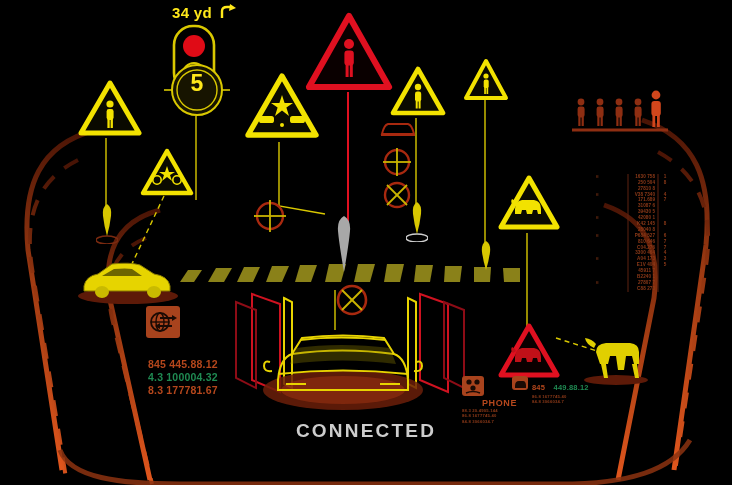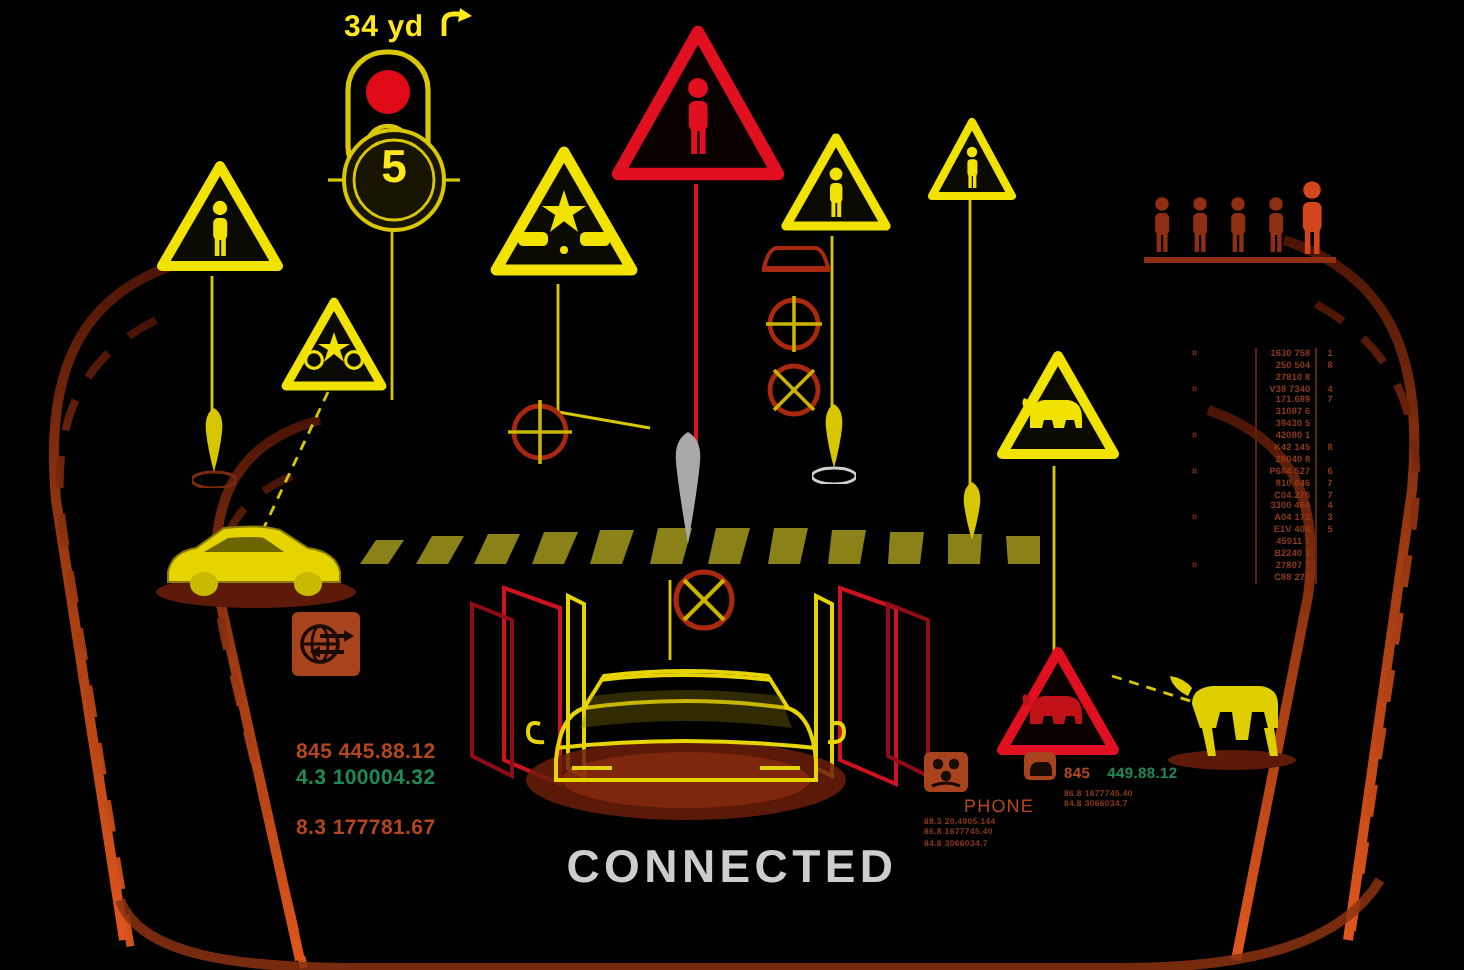--- a/index.html
+++ b/index.html
@@ -4,25 +4,25 @@
 <style>
   html,body{margin:0;padding:0;background:#000;}
   body{width:732px;height:485px;overflow:hidden;
        font-family:"Liberation Sans",sans-serif;}
   #stage{position:relative;width:732px;height:485px;background:#000;overflow:hidden;}
   .abs{position:absolute;}
   .nosel{user-select:none;}
 
   
   .lbl-dist{font-size:15px;font-weight:bold;color:#ffe81a;letter-spacing:.3px;}
-  .connected{font-size:23px;font-weight:bold;color:#cdcdcd;letter-spacing:2.2px;}
+  .connected{font-size:19px;font-weight:bold;color:#cdcdcd;letter-spacing:2.2px;}
   .readout{font-size:10.5px;font-weight:bold;line-height:13px;letter-spacing:.2px;}
-  .r-orange{color:#b5471c;margin-top:12px;}
+  .r-orange{color:#b5471c;}
   .r-green{color:#1f8a52;}
-  .phone-title{font-size:9px;font-weight:normal;color:#b5471c;letter-spacing:.6px;padding-left:20px;}
+  .phone-title{font-size:9px;font-weight:bold;color:#b5471c;letter-spacing:.6px;padding-left:20px;}
   .micro{font-size:4.2px;font-weight:bold;color:#8e3a18;line-height:5.4px;letter-spacing:.2px;white-space:nowrap;}
   .tiny-num{font-size:7.5px;font-weight:bold;letter-spacing:.2px;}
   .tbl{font-size:4.6px;line-height:6.2px;color:#8e3a18;font-weight:bold;letter-spacing:.1px;white-space:nowrap;}
 
   .ico-box{background:#a8431d;border-radius:3px;}
 </style>
 </head>
 <body>
 
 <div id="stage">

